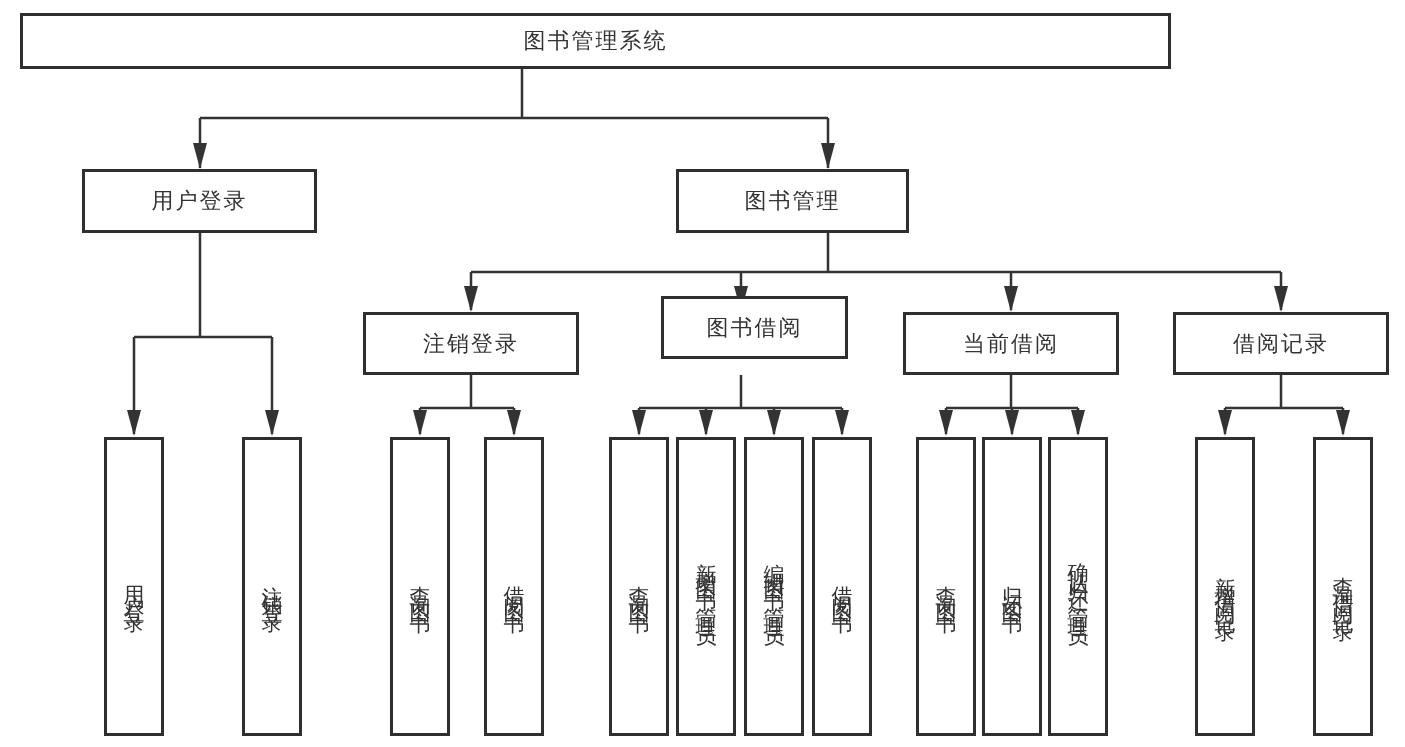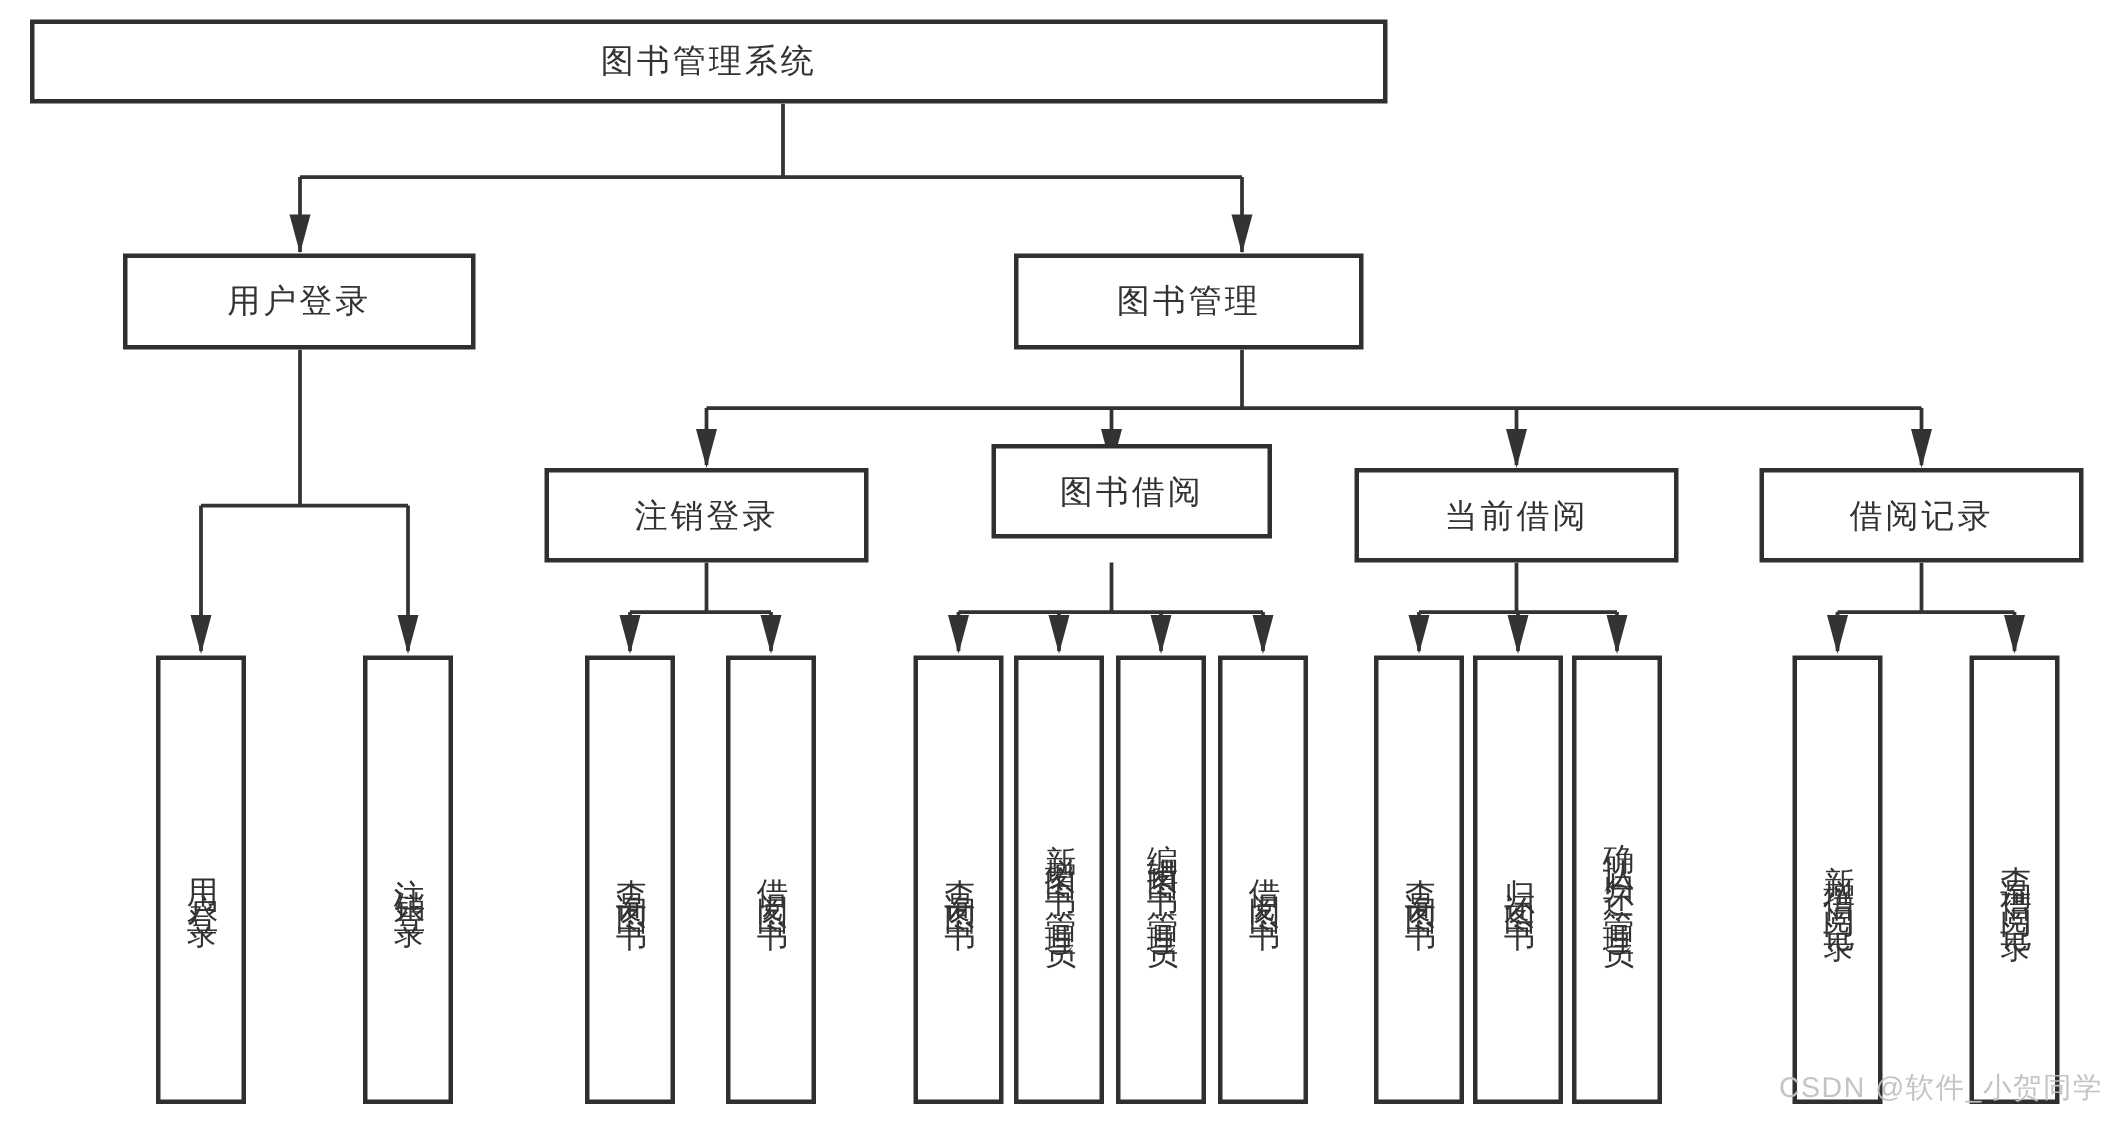--- a/index.html
+++ b/index.html
@@ -16,21 +16,21 @@
     display: flex; align-items: center; justify-content: center;
     color: #333333; z-index: 2;
   }
   .hbox { font-size: 22px; letter-spacing: 2px; }
   .vbox .vtext {
     writing-mode: vertical-rl; text-orientation: mixed;
     font-size: 21px; letter-spacing: 9px; line-height: 1.15;
     color: #333333;
   }
   
-  .n-root  { left: 20px;  top: 13px;  width: 905px; height: 56px; }
+  .n-root  { left: 20px;  top: 13px;  width: 1151px; height: 56px; }
   .n-login { left: 82px;  top: 169px; width: 235px;  height: 64px; }
   .n-mgmt  { left: 676px; top: 169px; width: 233px;  height: 64px; }
   .n-rec   { left: 363px;  top: 312px; width: 216px; height: 63px; }
   .n-bb    { left: 633px;  top: 296px; width: 187px; height: 63px; margin-left: 28px; }
   .n-cb    { left: 903px;  top: 312px; width: 216px; height: 63px; }
   .n-br    { left: 1173px; top: 312px; width: 216px; height: 63px; }
   .leaf { top: 437px; width: 60px; height: 299px; }
   .l-1  { left: 104px; }  .l-2  { left: 242px; }
   .l-3  { left: 390px; }  .l-4  { left: 484px; }
   .l-5  { left: 609px; }  .l-6  { left: 676px; }
@@ -149,15 +149,14 @@
     <span class="vtext">确认归还（管理员）</span>
   </div>
 
   <div class="box vbox leaf l-12">
     <span class="vtext">新增借阅记录</span>
   </div>
   <div class="box vbox leaf l-13">
     <span class="vtext">查询借阅记录</span>
   </div>
 
-  <div class="watermark">CSDN @软件_小贺同学</div>
 
 </div>
 
 </body></html>

